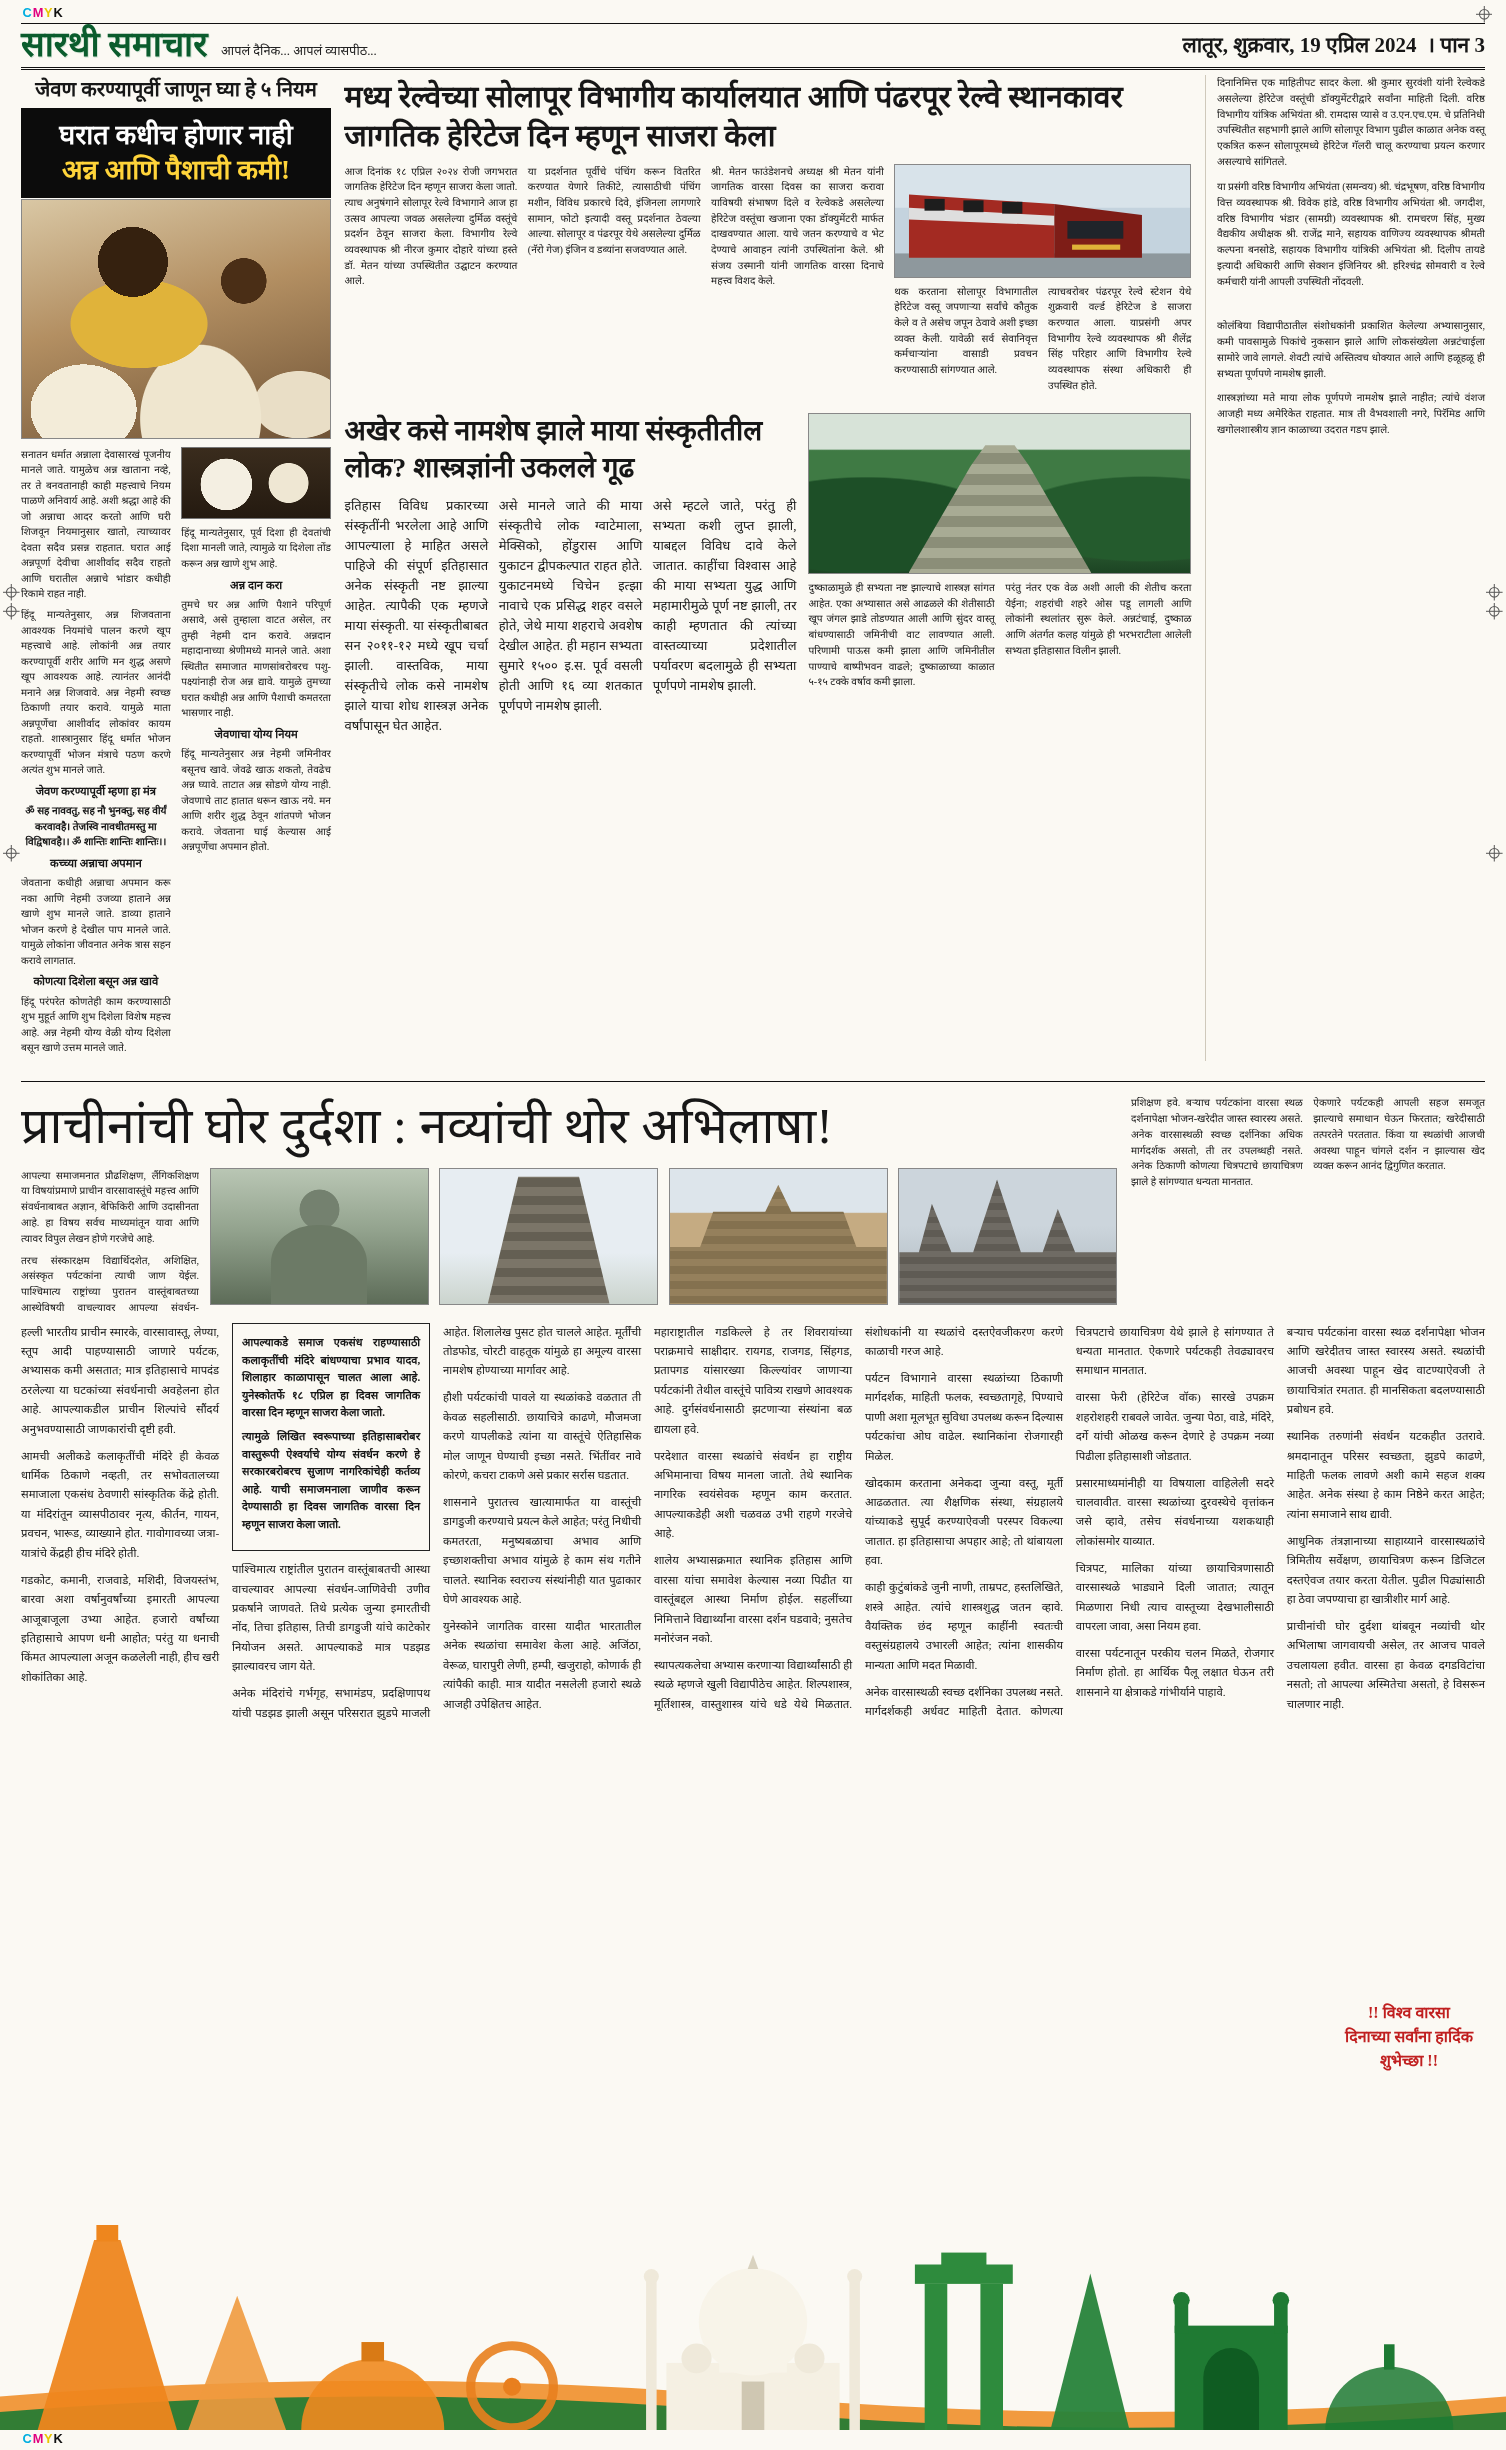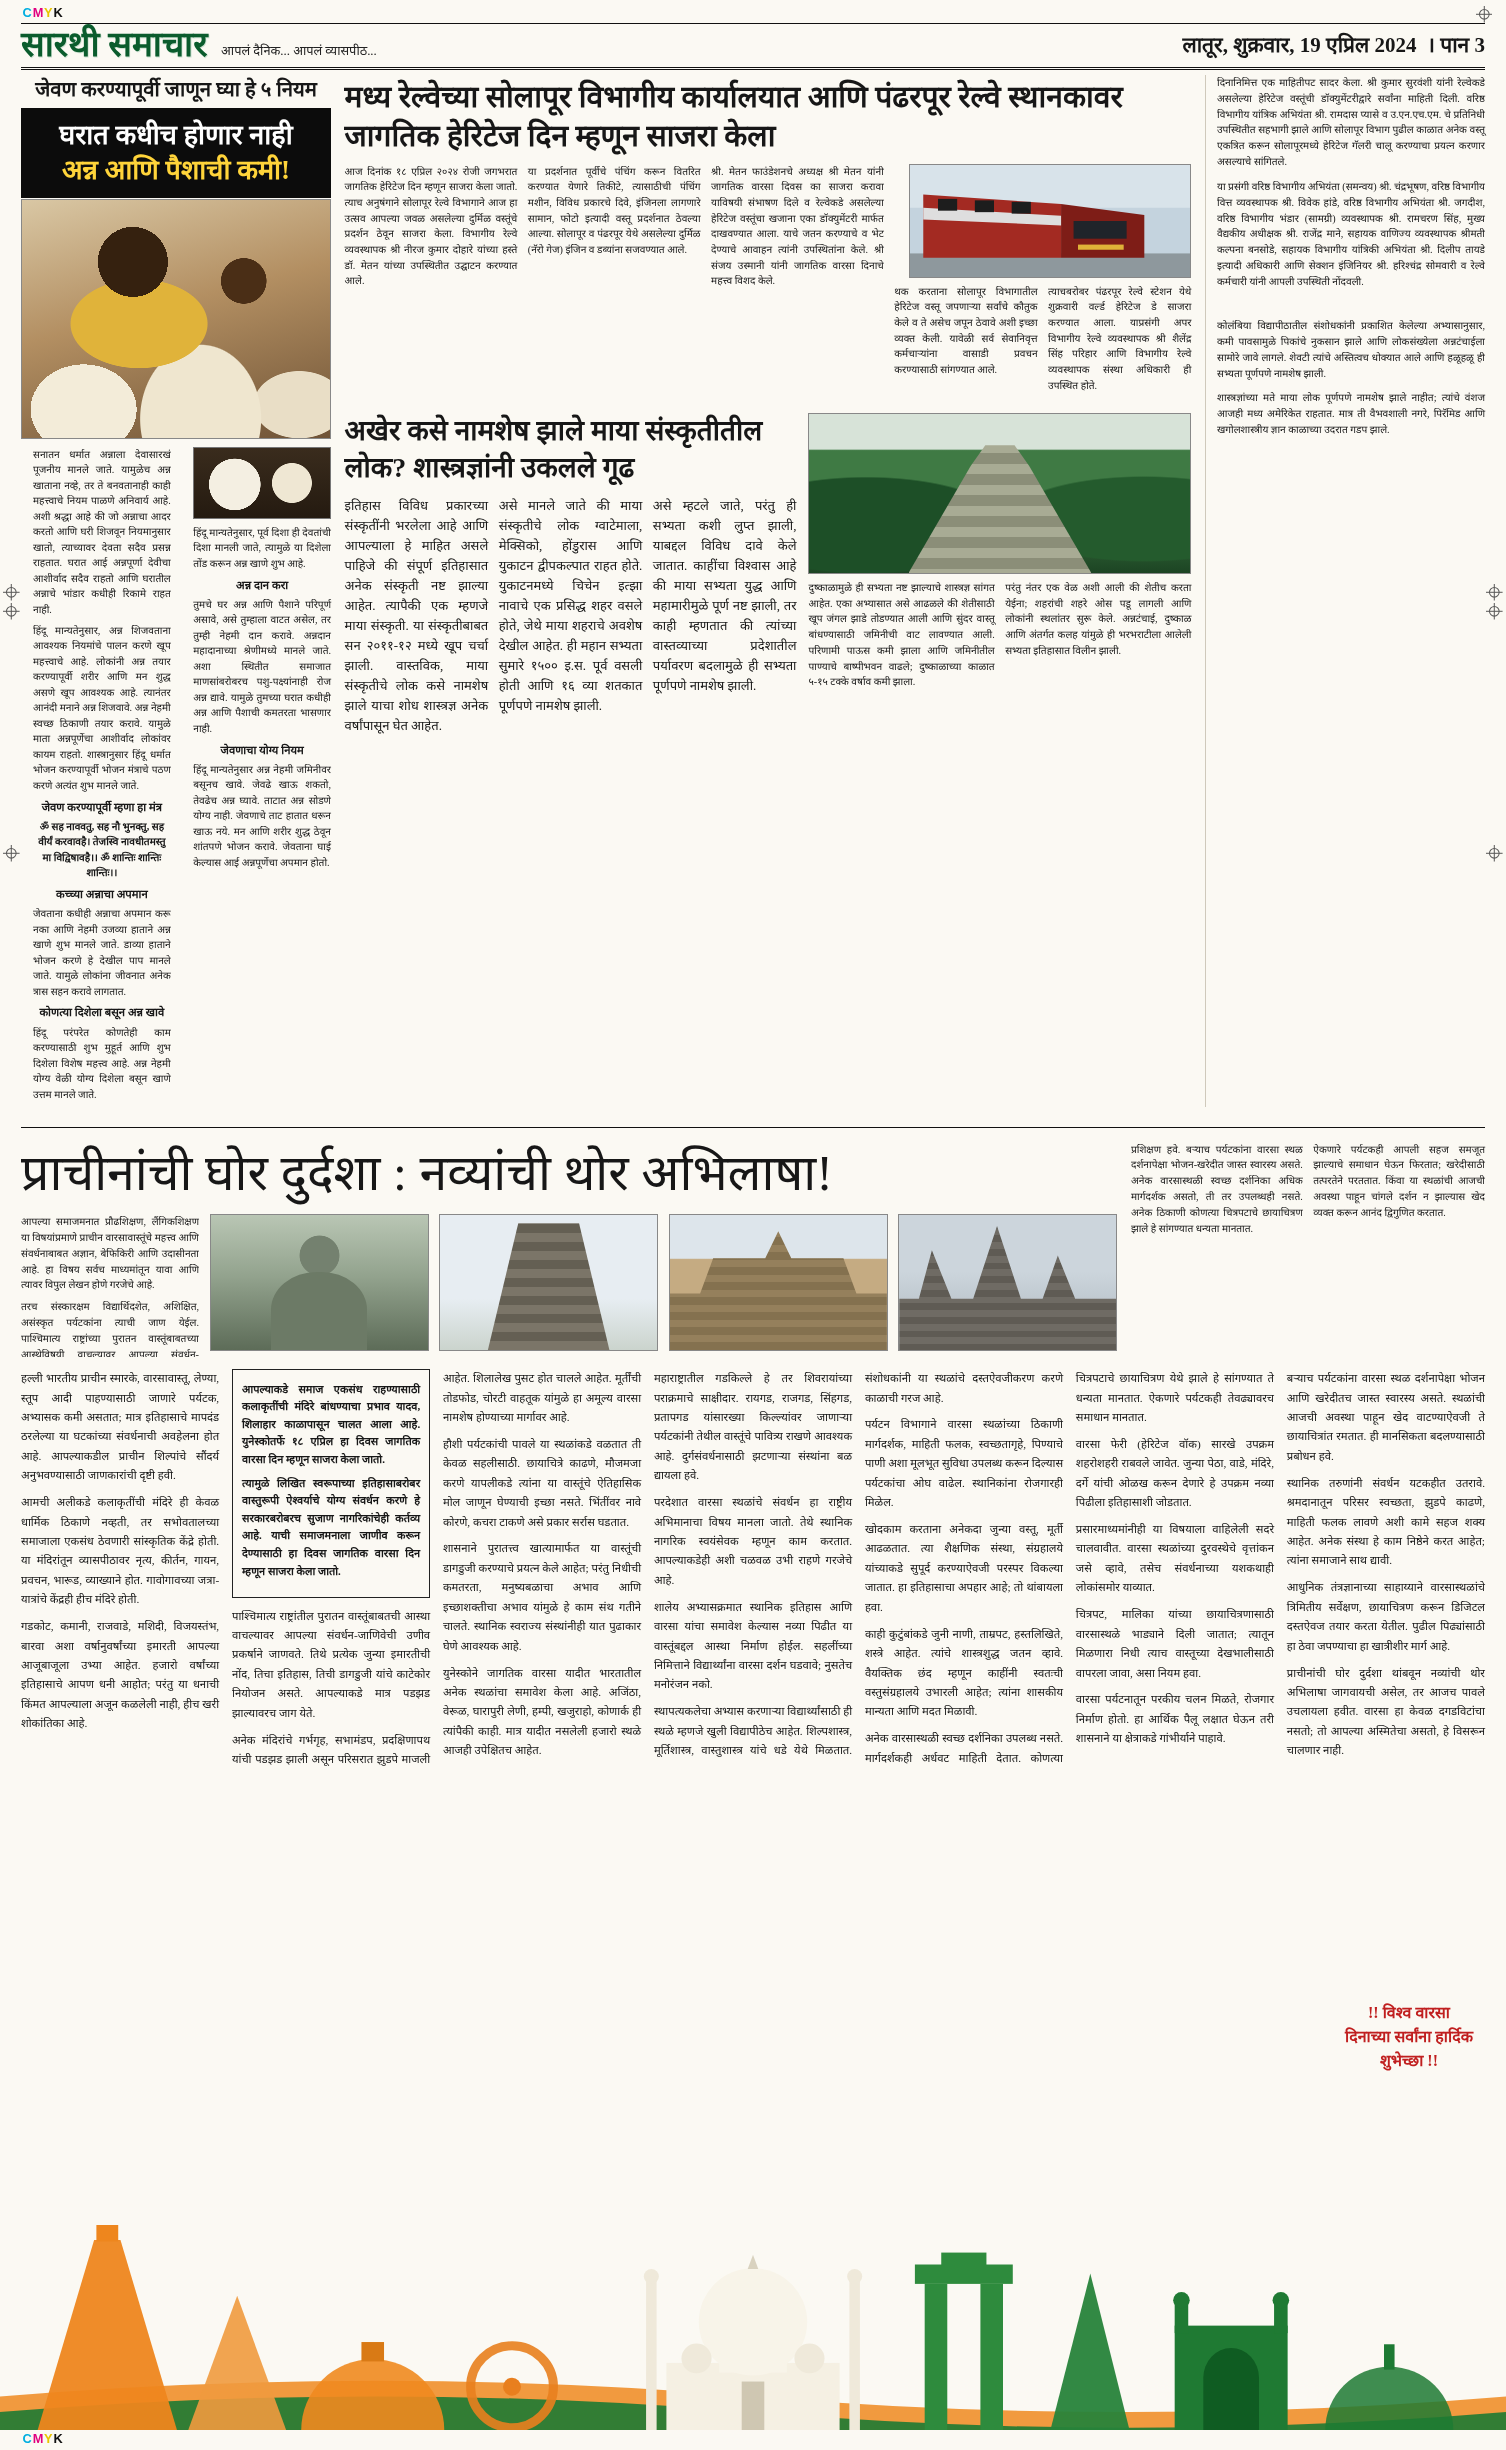--- a/index.html
+++ b/index.html
@@ -35,21 +35,21 @@
     background:
       radial-gradient(circle at 36% 26%, #35210f 0 35px, transparent 35px),
       radial-gradient(ellipse at 38% 52%, #e0b33a 0 68px, transparent 69px),
       radial-gradient(circle at 72% 34%, #4a2e16 0 22.6px, transparent 23px),
       radial-gradient(ellipse at 20% 88%, #f3ecd9 0 53px, transparent 53px),
       radial-gradient(ellipse at 58% 92%, #efe6cf 0 60px, transparent 61px),
       radial-gradient(ellipse at 90% 86%, #e9dec6 0 45px, transparent 46px),
       linear-gradient(165deg,#d9c7a4 0%,#b38f62 45%,#6f5336 100%);
   }
   .food-cols { display:flex; gap:10.5px; margin-top:7.5px; }
-  .food-col { flex:1; font-size:10.2px; line-height:1.52; text-align:justify;margin-left:12px; }
+  .food-col { flex:1; font-size:10.2px; line-height:1.52; text-align:justify; }
   .food-col p { margin-bottom:5.3px; }
   .subhead { font-weight:bold; font-size:11.3px; text-align:center; margin:4.5px 0 3px; }
   .mantra { font-weight:bold; text-align:center; }
   .photo-thali { height:72px; margin-bottom:6px; border:0.8px solid #777;
     background:
       radial-gradient(circle at 30% 52%, #f4efe2 0 25.6px, transparent 26px),
       radial-gradient(circle at 30% 42%, #e07b22 0 6.8px, transparent 7.5px),
       radial-gradient(circle at 22% 60%, #6f8f33 0 6px, transparent 6.8px),
       radial-gradient(circle at 40% 62%, #c9a43c 0 6.8px, transparent 7.5px),
       radial-gradient(circle at 72% 50%, #efe7d3 0 19.6px, transparent 20.3px),
@@ -60,21 +60,21 @@
   
   .rightwrap { display:grid; grid-template-columns:1fr 280px; column-gap:13.6px; }
   .sidecol { font-size:10.2px; line-height:1.55; text-align:justify; border-left:0.8px solid #cfc9bb; padding-left:11px; }
   .sidecol p { margin-bottom:9px; }
   .sidecol .gap { height:19.6px; }
 
   .railway-headline { font-size:30px; font-weight:bold; line-height:1.3; padding:1.5px 0 9px; }
   .railway-body { display:flex; gap:10.5px; }
   .railway-body .tcol { flex:1; font-size:10.2px; line-height:1.54; text-align:justify; }
   .railway-body .tcol p { margin-bottom:6px; }
-  .rb-right { flex:1.72; display:flex; flex-direction:column;align-items:flex-end; }
+  .rb-right { flex:1.72; display:flex; flex-direction:column; }
   .photo-train { height:114px; border:0.8px solid #888; margin-bottom:6px; }
   .twocol { columns:2; column-gap:10.5px; font-size:10.2px; line-height:1.54; text-align:justify; }
   .twocol p { margin-bottom:6px; }
 
   .maya { display:flex; gap:12px; margin-top:19.6px; }
   .maya-left { flex:1.18; }
   .maya-headline { font-size:28px; font-weight:bold; line-height:1.32; padding:0 0 9px; }
   .threecol { columns:3; column-gap:10.5px; font-size:13px; line-height:1.54; text-align:justify; }
   .threecol p { margin-bottom:6px; }
   .maya-right { flex:1; }

